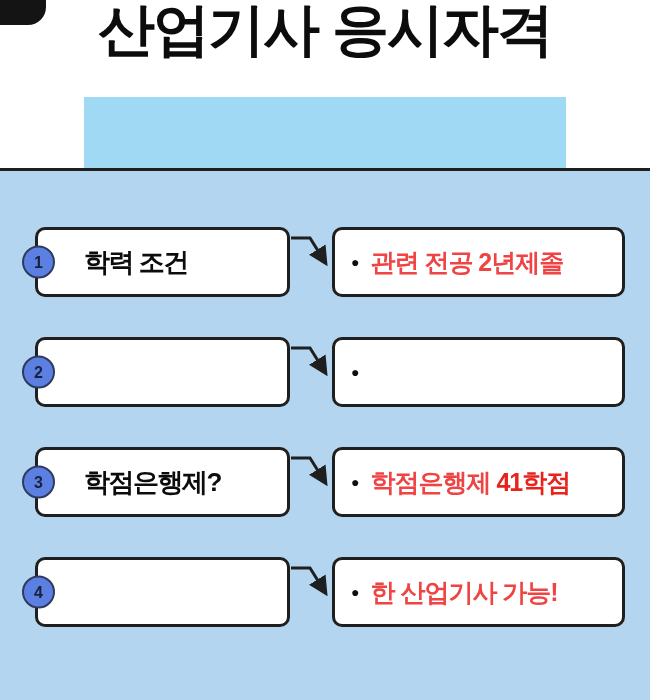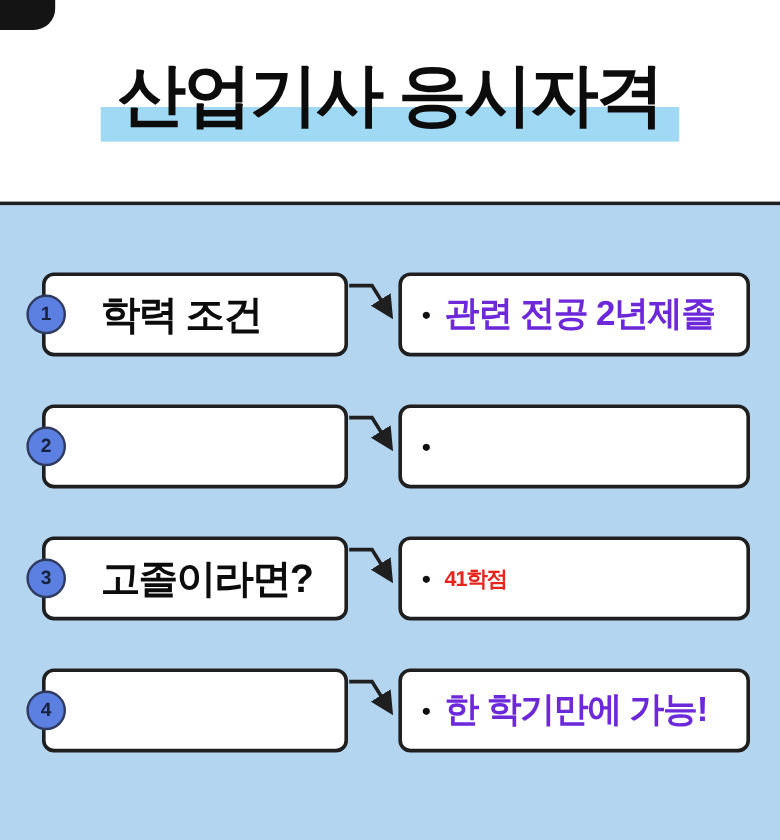--- a/index.html
+++ b/index.html
@@ -8,21 +8,20 @@
     font-family:"Liberation Sans","DejaVu Sans",sans-serif;
     background:#ffffff;
     overflow:hidden;
     color:#101010;
   }
   .header {
     position:relative;
     height:171px;
     background:#ffffff;
     display:flex;
-    align-items:center;
     justify-content:center;
     border-bottom:3px solid var(--ink,#1f1f1f);
   }
   .corner {
     position:absolute;
     top:0; left:0;
     width:46px; height:25px;
     background:#141414;
     border-bottom-right-radius:18px;
   }
@@ -47,21 +46,21 @@
   .topic-box {
     position:relative;
     width:255px; height:70px;
     background:#ffffff;
     border:3px solid var(--ink,#1f1f1f);
     border-radius:10px;
     display:flex; align-items:center;
     padding-left:46px;
     flex:0 0 auto;
   }
-  .topic-label { font-size:33px; font-weight:800; letter-spacing:-1.5px; color:#0c0c0c; }
+  .topic-label { font-size:26px; font-weight:800; letter-spacing:-1.5px; color:#0c0c0c; }
   .num-circle {
     position:absolute;
     left:-16px; top:50%;
     transform:translateY(-50%);
     width:33px; height:33px;
     border-radius:50%;
     background:var(--circle_fill,#5c7fe2);
     border:2px solid #2e3a5e;
     display:flex; align-items:center; justify-content:center;
     font-size:16px; font-weight:700; color:#17223f;
@@ -75,22 +74,22 @@
   .desc-box {
     width:293px; height:70px;
     background:#ffffff;
     border:3px solid var(--ink,#1f1f1f);
     border-radius:10px;
     display:flex; align-items:center;
     padding-left:16px;
     flex:0 0 auto;
   }
   .bullet { font-size:14px; color:#101010; margin-right:11px; line-height:1; }
-  .desc-text { font-size:29px; font-weight:600; letter-spacing:-1px; color:#6d28d9; white-space:pre; }
-  .desc-red  { font-size:18px; font-weight:700; letter-spacing:-1px; color:var(--red,#e8231c); white-space:pre; }
+  .desc-text { font-size:25px; font-weight:600; letter-spacing:-1px; color:#ef4444; white-space:pre; }
+  .desc-red  { font-size:25px; font-weight:700; letter-spacing:-1px; color:var(--red,#e8231c); white-space:pre; }
 </style>
 </head>
 <body>
 
 <svg width="0" height="0" style="position:absolute" aria-hidden="true">
   <defs>
     <marker id="ah" viewBox="0 0 10 10" refX="7.5" refY="5" markerWidth="6.5" markerHeight="6.5" orient="auto-start-reverse">
       <path d="M0 0 L10 5 L0 10 z" fill="#1f1f1f"></path>
     </marker>
   </defs>
@@ -127,38 +126,39 @@
     </svg>
     <div class="desc-box">
       <span class="bullet">●</span>
       <span class="desc-red"></span>
     </div>
   </div>
 
   <div class="row">
     <div class="topic-box">
       <div class="num-circle">3</div>
-      <span class="topic-label">고졸이라면?</span>
+      <span class="topic-label">학점은행제?</span>
     </div>
     <svg class="arrow-svg" viewBox="0 0 42 48">
       <path d="M1 11 H20 L35 35" fill="none" stroke="#1f1f1f" stroke-width="3" marker-end="url(#ah)"></path>
     </svg>
     <div class="desc-box">
       <span class="bullet">●</span>
+      <span class="desc-text">학점은행제 </span>
       <span class="desc-red">41학점</span>
     </div>
   </div>
 
   <div class="row">
     <div class="topic-box">
       <div class="num-circle">4</div>
     </div>
     <svg class="arrow-svg" viewBox="0 0 42 48">
       <path d="M1 11 H20 L35 35" fill="none" stroke="#1f1f1f" stroke-width="3" marker-end="url(#ah)"></path>
     </svg>
     <div class="desc-box">
       <span class="bullet">●</span>
-      <span class="desc-text">한 학기만에 가능!</span>
+      <span class="desc-text">한 산업기사 가능!</span>
       <span class="desc-red"></span>
     </div>
   </div>
 
 </div>
 
 </body></html>

